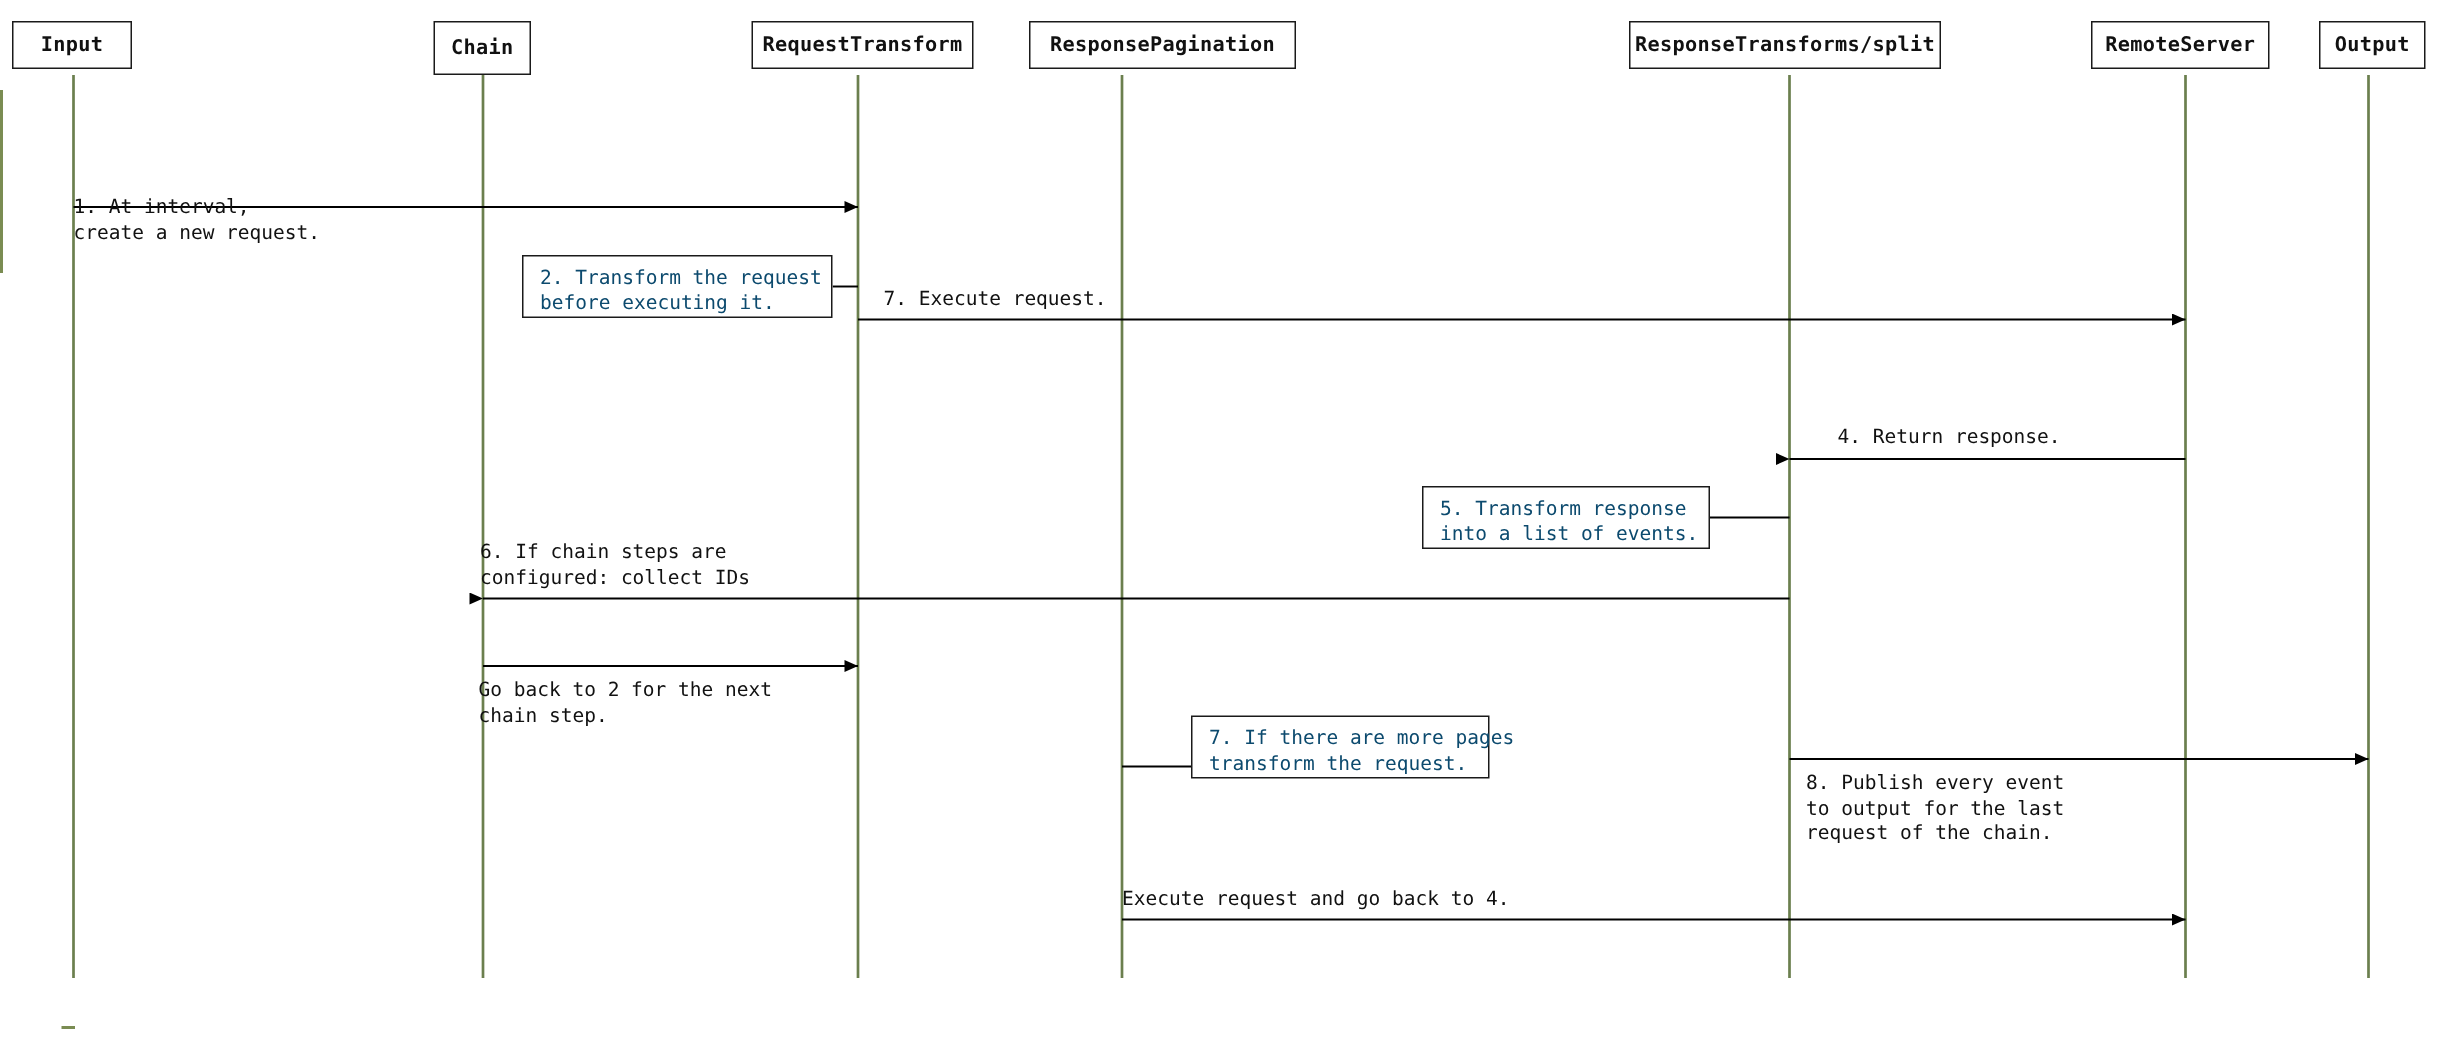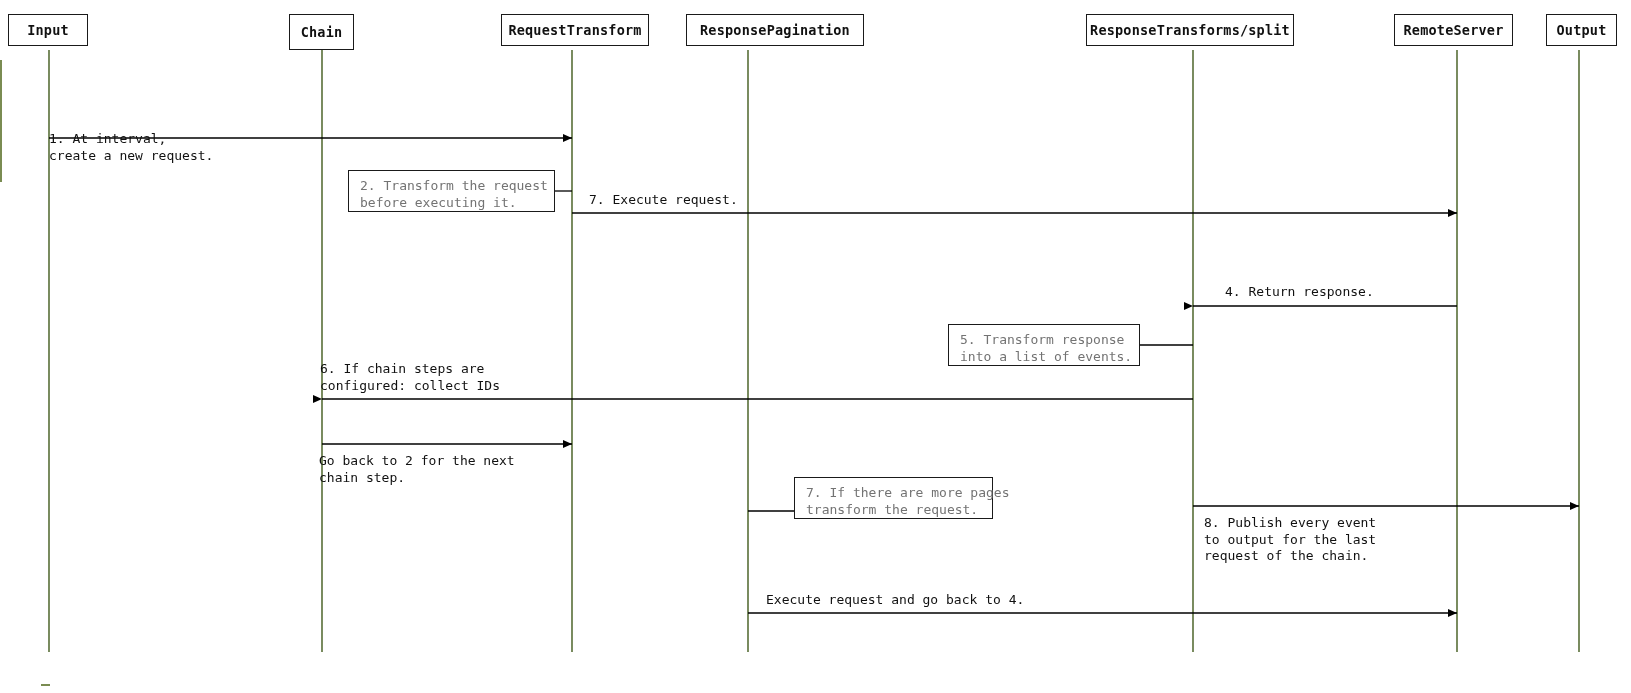--- a/index.html
+++ b/index.html
@@ -41,21 +41,21 @@
     z-index: 4;
     font-weight: bold;
   }
   .note-box {
     position: absolute;
     box-sizing: border-box;
     border: 1.4px solid #1a1a1a;
     background: #ffffff;
     font-size: 13px;
     line-height: 16.5px;
-    color: #737373;
+    color: #0c4a6e;
     padding: 7px 10px 7px 11px;
     white-space: pre;
     z-index: 3;
   }
   .msg-label {
     position: absolute;
     font-size: 13px;
     line-height: 16.5px;
     color: #111111;
     white-space: pre;
@@ -124,21 +124,21 @@
 create a new request.</div>
       <div class="msg-label" style="left: 589px; top: 192px;">7. Execute request.</div>
       <div class="msg-label" style="left: 1225px; top: 284px;">4. Return response.</div>
       <div class="msg-label" style="left: 320px; top: 361px;">6. If chain steps are
 configured: collect IDs</div>
       <div class="msg-label" style="left: 319px; top: 453px;">Go back to 2 for the next
 chain step.</div>
       <div class="msg-label" style="left: 1204px; top: 515px;">8. Publish every event
 to output for the last
 request of the chain.</div>
-      <div class="msg-label" style="left: 766px; top: 592px;">Execute request and go back to 4.</div>
+      <div class="msg-label" style="left: 748px; top: 592px;">Execute request and go back to 4.</div>
       <div class="note-box" style="left: 348px; top: 170px; width: 207px; height: 42px;"><span>2. Transform the request
 before executing it.</span></div>
       <div class="note-box" style="left: 948px; top: 324px; width: 192px; height: 42px;"><span>5. Transform response
 into a list of events.</span></div>
       <div class="note-box" style="left: 794px; top: 477px; width: 199px; height: 42px;"><span>7. If there are more pages
 transform the request.</span></div>
       <div class="edge-mark" style="left: 0px; top: 60px; width: 2px; height: 122px;"></div>
       <div class="edge-mark" style="left: 41px; top: 684px; width: 9px; height: 2px;"></div>
     </div>
 </div>

